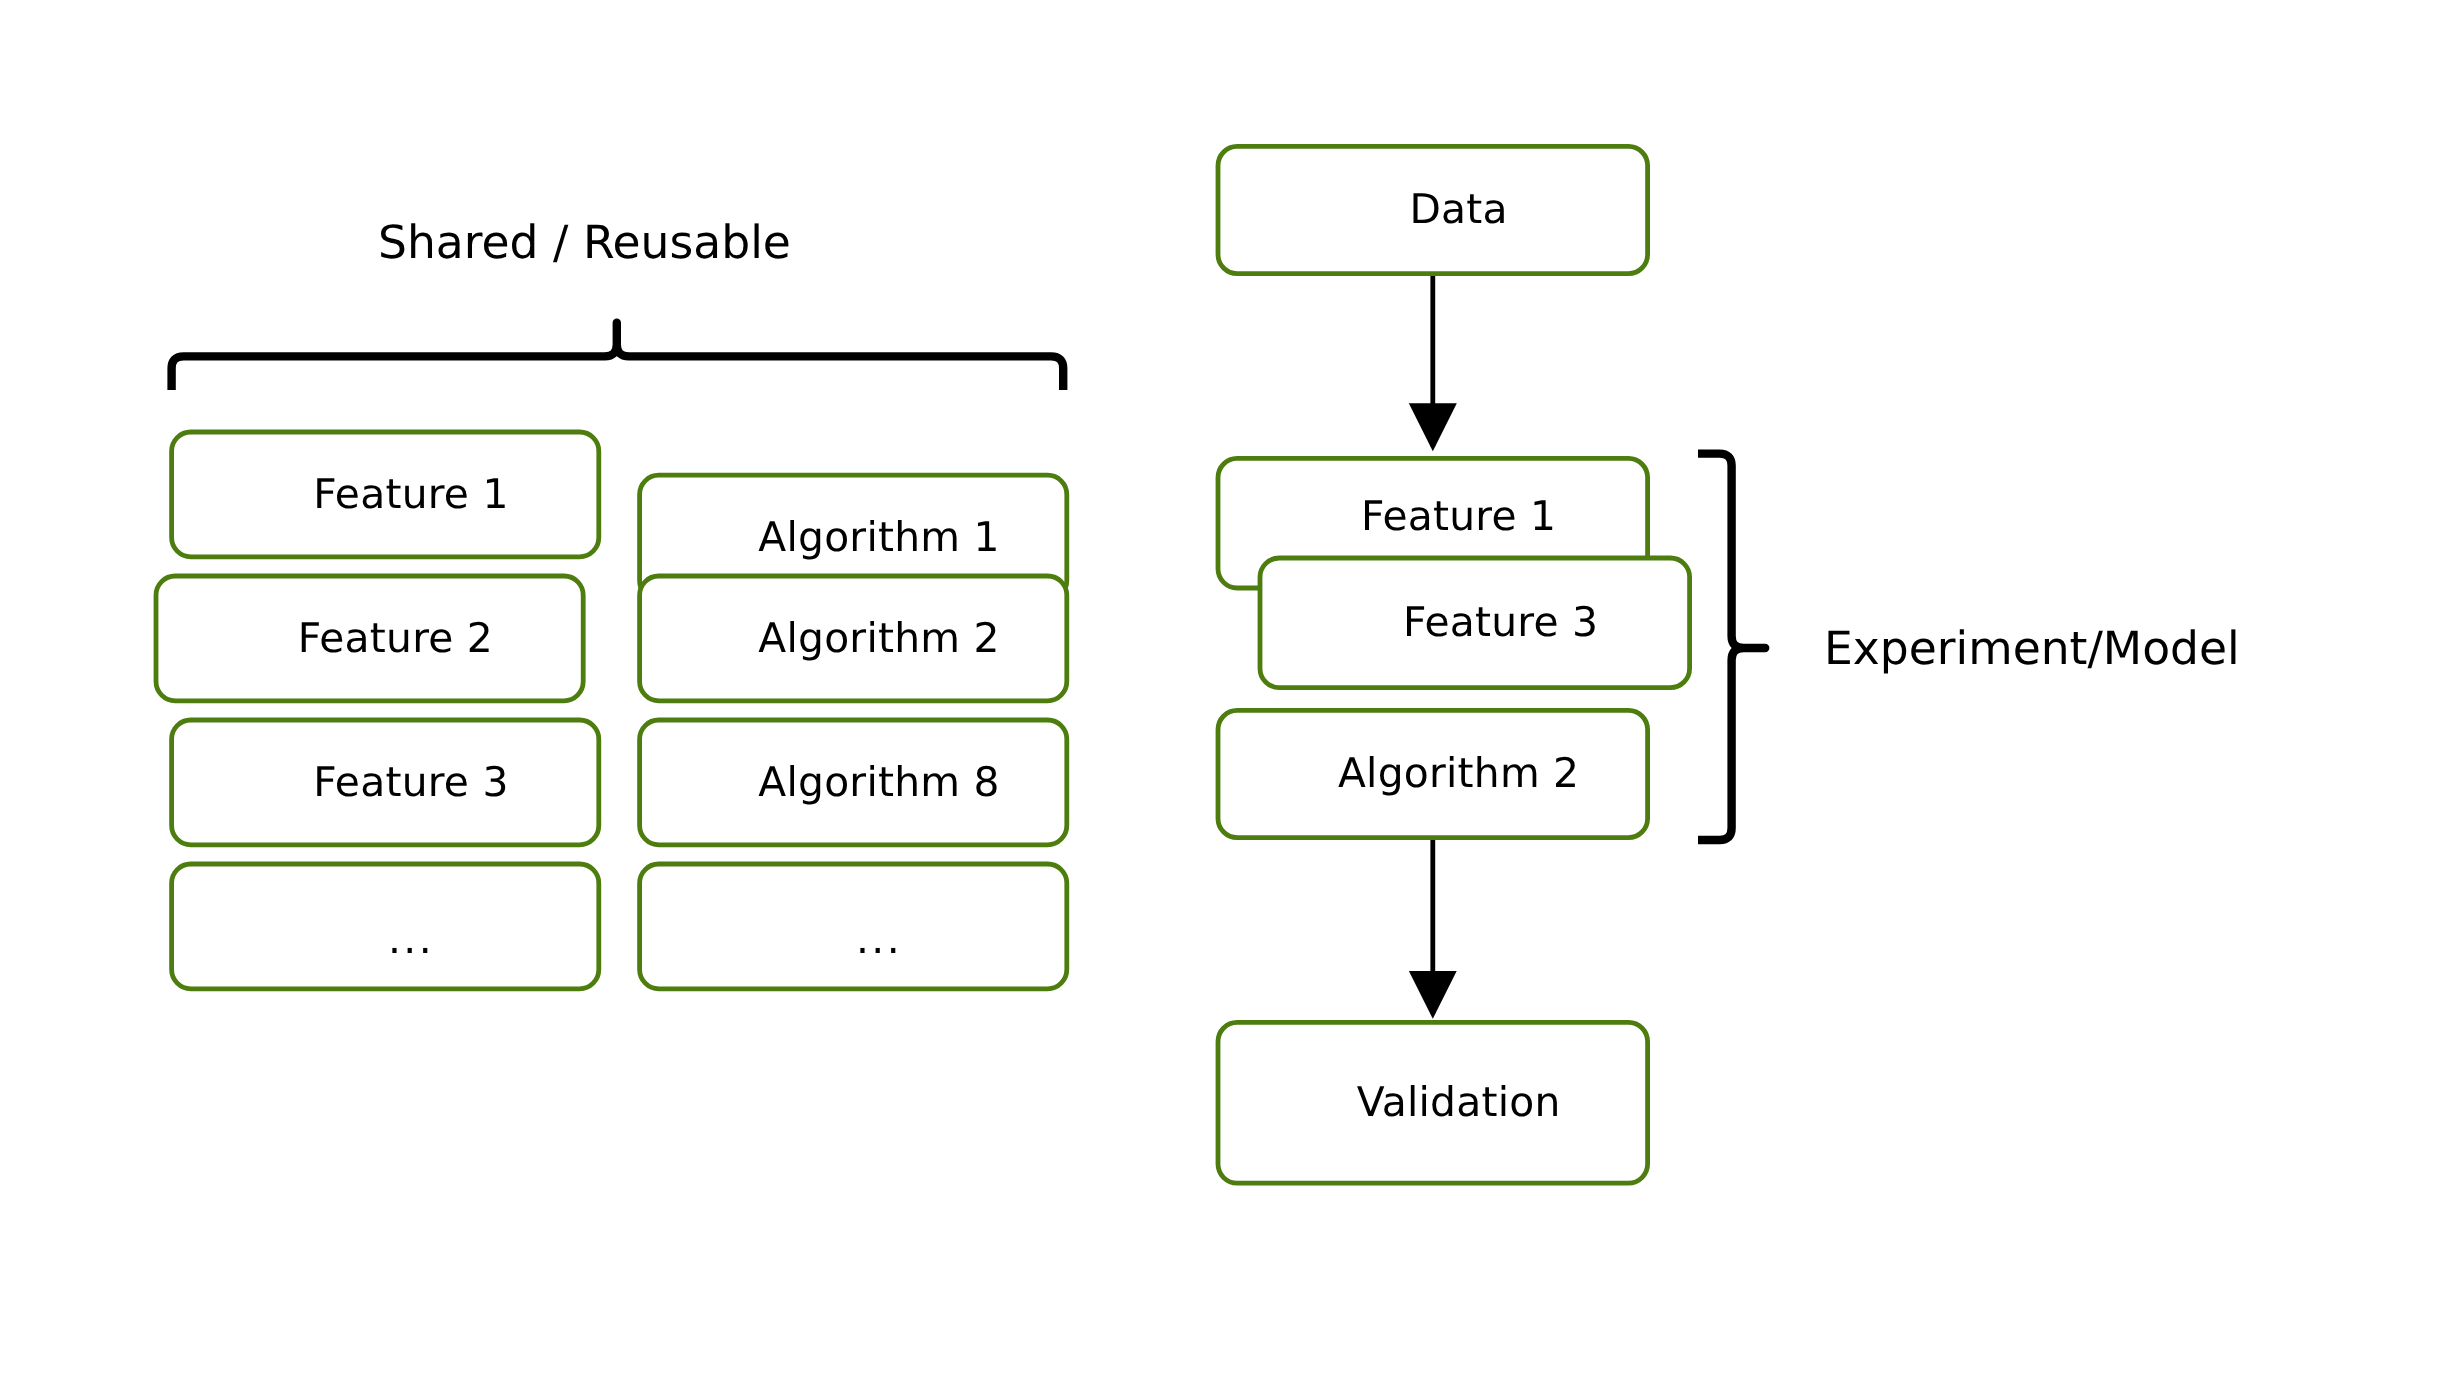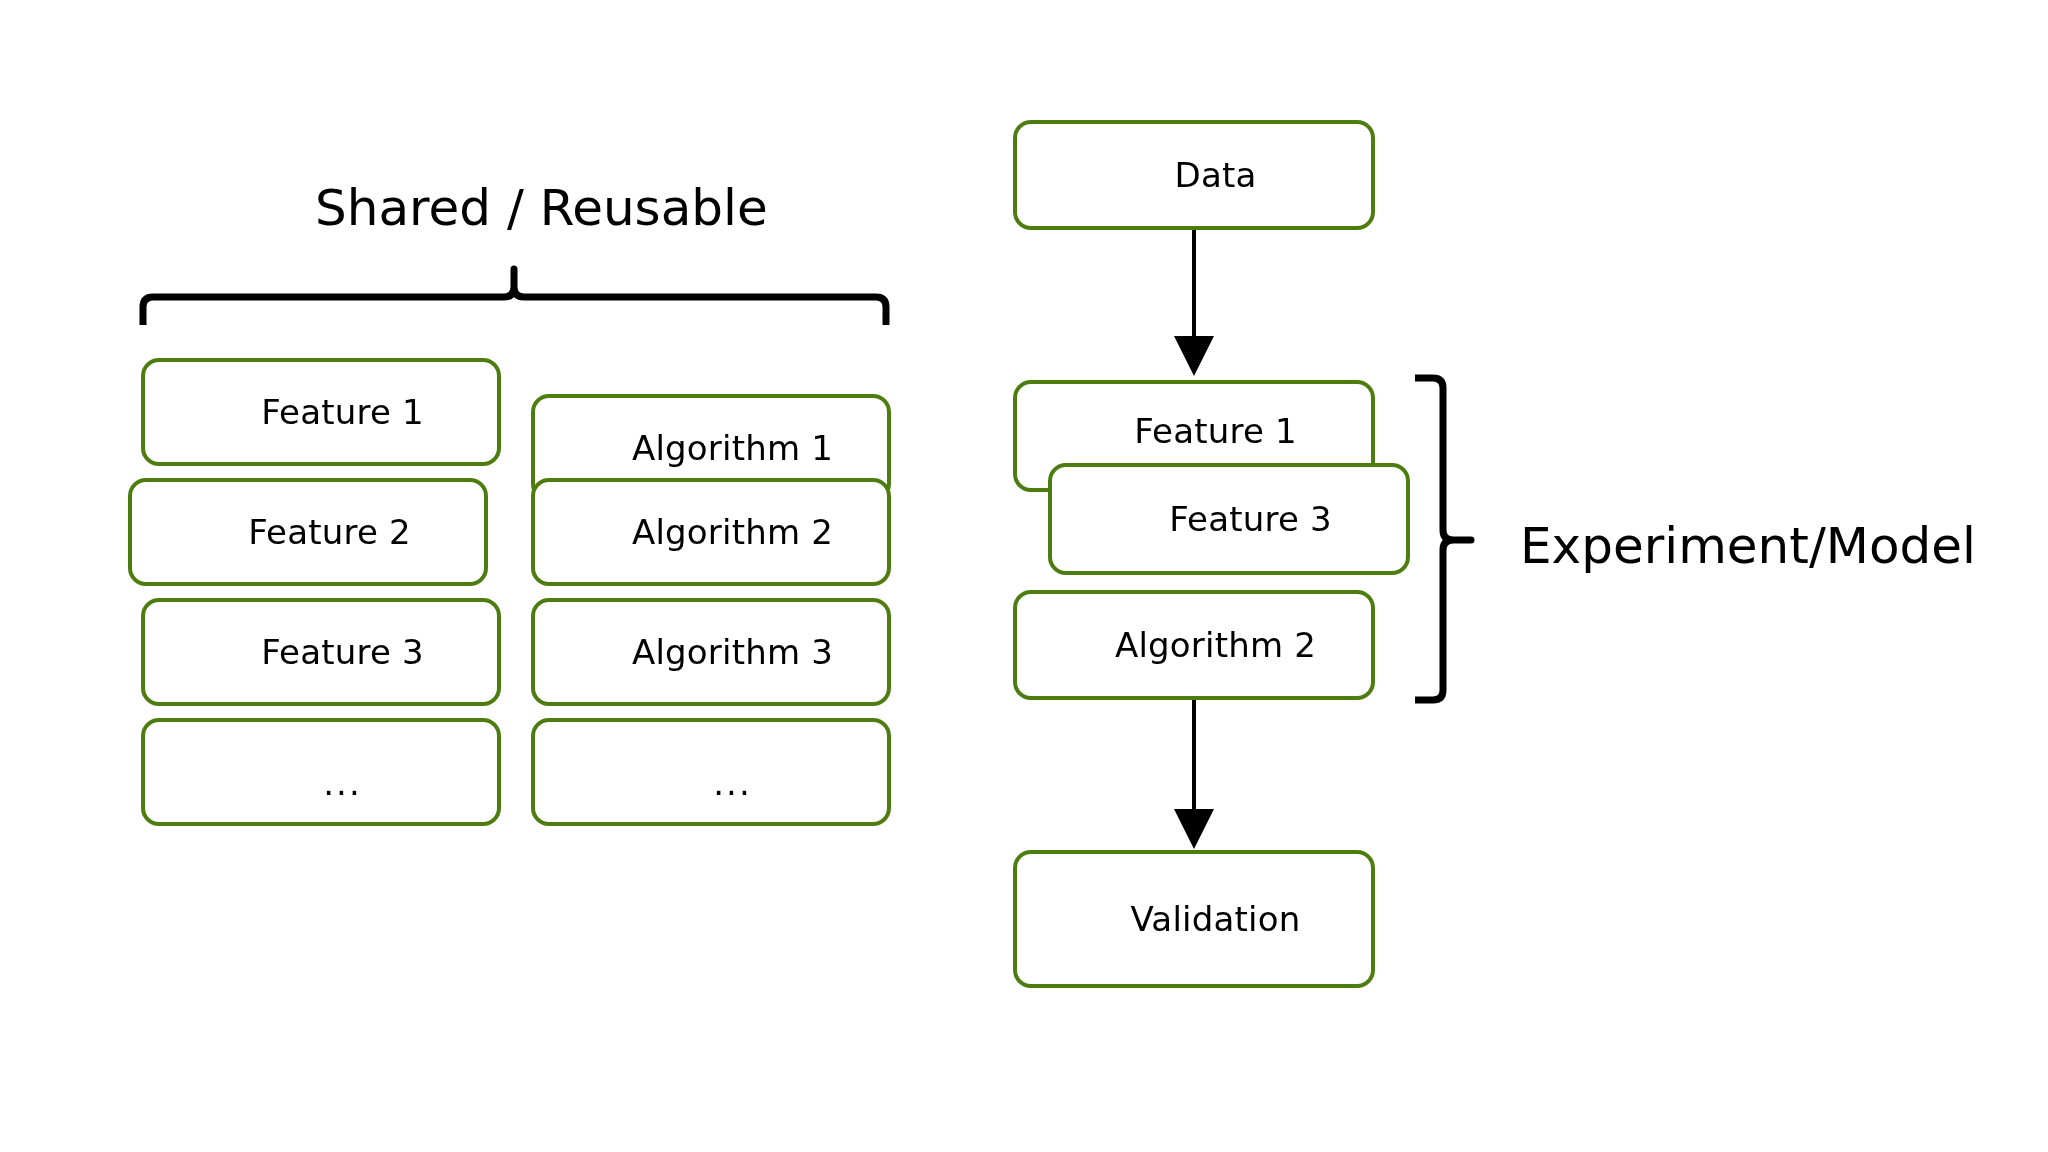--- a/index.html
+++ b/index.html
@@ -36,21 +36,21 @@
   .node.ellipsis {
     align-items: flex-end;
     padding-bottom: 22px;
     font-size: 34px;
     letter-spacing: 2px;
   }
   .label {
     position: absolute;
     color: #000000;
     font-family: "DejaVu Sans", sans-serif;
-    font-size: 50px;
+    font-size: 38px;
     font-weight: 400;
     white-space: nowrap;
     line-height: 1;
   }
   .svg-layer {
     position: absolute;
     left: 0;
     top: 0;
     width: 2048px;
     height: 1152px;
@@ -108,21 +108,21 @@
 
   <div class="label" style="left:315px; top:183px;">Shared / Reusable</div>
 
   <div class="node plain-node" style="left:141px; top:358px; width:360px; height:108px;">Feature 1</div>
   <div class="node plain-node" style="left:128px; top:478px; width:360px; height:108px;">Feature 2</div>
   <div class="node plain-node" style="left:141px; top:598px; width:360px; height:108px;">Feature 3</div>
   <div class="node plain-node ellipsis" style="left:141px; top:718px; width:360px; height:108px;">...</div>
 
   <div class="node plain-node" style="left:531px; top:358px; width:360px; height:108px;margin-top:36px;">Algorithm 1</div>
   <div class="node plain-node" style="left:531px; top:478px; width:360px; height:108px;">Algorithm 2</div>
-  <div class="node plain-node" style="left:531px; top:598px; width:360px; height:108px;">Algorithm 3</div>
+  <div class="node plain-node" style="left:531px; top:598px; width:360px; height:108px;">Algorithm 8</div>
   <div class="node plain-node ellipsis" style="left:531px; top:718px; width:360px; height:108px;">...</div>
 
   <div class="node plain-node" style="left:1013px; top:120px; width:362px; height:110px;">Data</div>
 
   <div class="node overlap-back" style="left:1013px; top:380px; width:362px; height:112px; align-items:flex-start; padding-top:30px;">Feature 1</div>
 
   <div class="node overlap-front" style="left:1048px; top:463px; width:362px; height:112px;">Feature 3</div>
 
   <div class="node plain-node" style="left:1013px; top:590px; width:362px; height:110px;">Algorithm 2</div>
 

